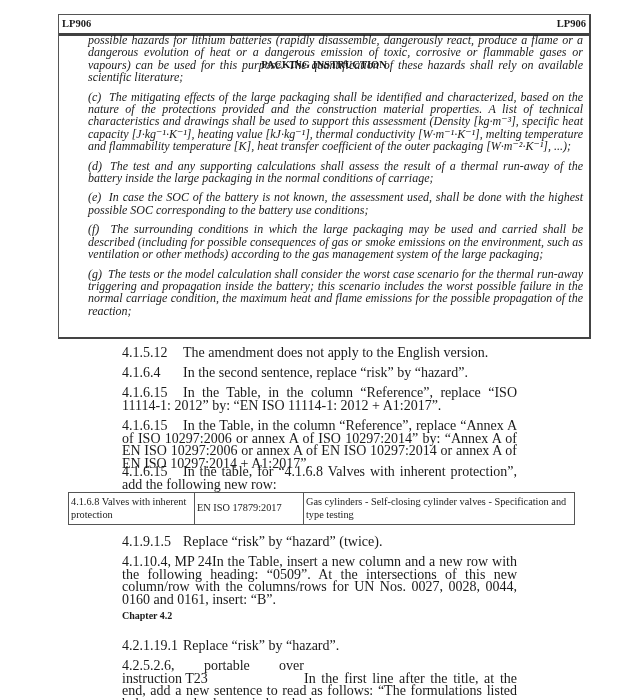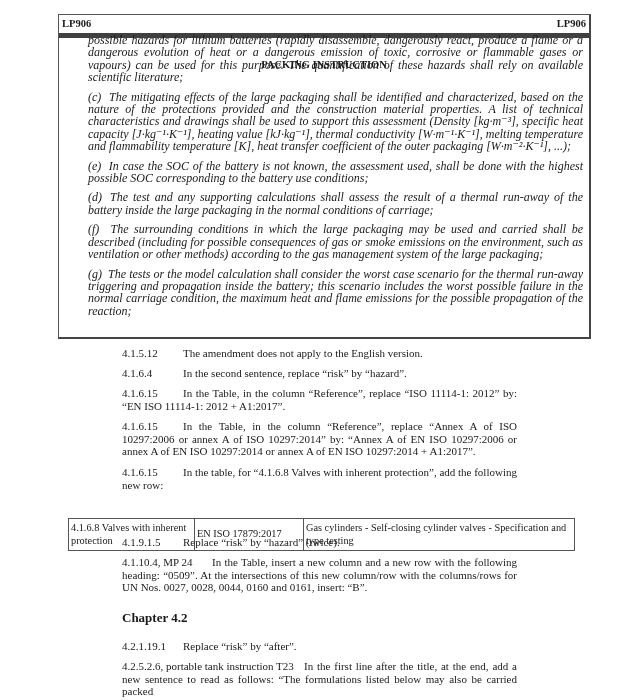--- a/index.html
+++ b/index.html
@@ -22,21 +22,21 @@
       width: 533px;
       height: 325px;
       border: 1px solid #555;
       border-right: 2px solid #444;
       border-bottom: 2px solid #444;
       box-sizing: border-box;
     }
     .box-header {
       position: relative;
       height: 18px;
-      border-bottom: 5px solid #404040;
+      border-bottom: 3px solid #404040;
       font-weight: bold;
       font-size: 10.5px;
       line-height: 18px;
     }
     .box-header .left { position: absolute; left: 3px; top: 0; }
     .box-header .center { position: absolute; left: 0; right: 0; text-align: center; top: 0; margin-top: 41px; }
     .box-header .right { position: absolute; right: 3px; top: 0; }
     .box-body {
       position: absolute;
       left: 29px;
@@ -51,66 +51,66 @@
       margin: 0 0 7px 0;
     }
     .box-body .lbl {
       display: inline-block;
       width: 17px;
     }
     .sec {
       position: absolute;
       left: 122px;
       width: 395px;
-      font-size: 11px;
+      font-size: 14px;
       line-height: 12.6px;
       text-align: justify;
     }
     .sec .num {
       display: inline-block;
     }
     .tbl {
       position: absolute;
       left: 68px;
-      top: 518px;
+      top: 492px;
       width: 507px;
       height: 33px;
       border-collapse: collapse;
       font-size: 10.3px;
       line-height: 12.4px;
     }
     .tbl td {
       border: 1px solid #555;
       padding: 2px 2px;
       vertical-align: middle;
     }
     .tbl td.c1 { width: 121px; }
     .tbl td.c2 { width: 104px; }
     .chapter {
       position: absolute;
       left: 122px;
       top: 610px;
       font-weight: bold;
-      font-size: 13px;
+      font-size: 10px;
     }
   </style>
 </head>
 <body>
 
 <div class="box">
   <div class="box-header">
     <span class="left">LP906</span>
     <span class="center">PACKING INSTRUCTION</span>
     <span class="right">LP906</span>
   </div>
   <div class="box-body">
     <p>possible hazards for lithium batteries (rapidly disassemble, dangerously react, produce a flame or a dangerous evolution of heat or a dangerous emission of toxic, corrosive or flammable gases or vapours) can be used for this purpose. The quantification of these hazards shall rely on available scientific literature;</p>
     <p><span class="lbl">(c)</span> <span>The mitigating effects of the large packaging shall be identified and characterized, based on the nature of the protections provided and the construction material properties. A list of technical characteristics and drawings shall be used to support this assessment (Density [kg·m⁻³], specific heat capacity [J·kg⁻¹·K⁻¹], heating value [kJ·kg⁻¹], thermal conductivity [W·m⁻¹·K⁻¹], melting temperature and flammability temperature [K], heat transfer coefficient of the outer packaging [W·m⁻²·K⁻¹], ...);</span></p>
+    <p><span class="lbl">(d)</span> <span>The test and any supporting calculations shall assess the result of a thermal run-away of the battery inside the large packaging in the normal conditions of carriage;</span></p>
     <p><span class="lbl">(e)</span> <span>In case the SOC of the battery is not known, the assessment used, shall be done with the highest possible SOC corresponding to the battery use conditions;</span></p>
-    <p><span class="lbl">(d)</span> <span>The test and any supporting calculations shall assess the result of a thermal run-away of the battery inside the large packaging in the normal conditions of carriage;</span></p>
     <p><span class="lbl">(f)</span> <span>The surrounding conditions in which the large packaging may be used and carried shall be described (including for possible consequences of gas or smoke emissions on the environment, such as ventilation or other methods) according to the gas management system of the large packaging;</span></p>
     <p><span class="lbl">(g)</span> <span>The tests or the model calculation shall consider the worst case scenario for the thermal run-away triggering and propagation inside the battery; this scenario includes the worst possible failure in the normal carriage condition, the maximum heat and flame emissions for the possible propagation of the reaction;</span></p>
   </div>
 </div>
 
 <div class="sec" style="top:347px;">
   <span class="num" style="width:61px;">4.1.5.12</span><span>The amendment does not apply to the English version.</span>
 </div>
 
 <div class="sec" style="top:367px;">
@@ -143,18 +143,18 @@
   <span class="num" style="width:61px;">4.1.9.1.5</span><span>Replace “risk” by “hazard” (twice).</span>
 </div>
 
 <div class="sec" style="top:556px;">
   <span class="num" style="width:90px;">4.1.10.4, MP 24</span><span>In the Table, insert a new column and a new row with the following heading: “0509”. At the intersections of this new column/row with the columns/rows for UN Nos. 0027, 0028, 0044, 0160 and 0161, insert: “B”.</span>
 </div>
 
 <div class="chapter">Chapter 4.2</div>
 
 <div class="sec" style="top:640px;">
-  <span class="num" style="width:61px;">4.2.1.19.1</span><span>Replace “risk” by “after”.</span>
+  <span class="num" style="width:61px;">4.2.1.19.1</span><span>Replace “risk” by “hazard”.</span>
 </div>
 
 <div class="sec" style="top:660px;">
-  <span class="num" style="width:182px;">4.2.5.2.6, portable tank instruction T23</span><span>In the first line after the title, at the end, add a new sentence to read as follows: “The formulations listed below may also be carried packed</span>
+  <span class="num" style="width:182px;">4.2.5.2.6, portable over instruction T23</span><span>In the first line after the title, at the end, add a new sentence to read as follows: “The formulations listed below may also be carried packed</span>
 </div>
 
 </body></html>

